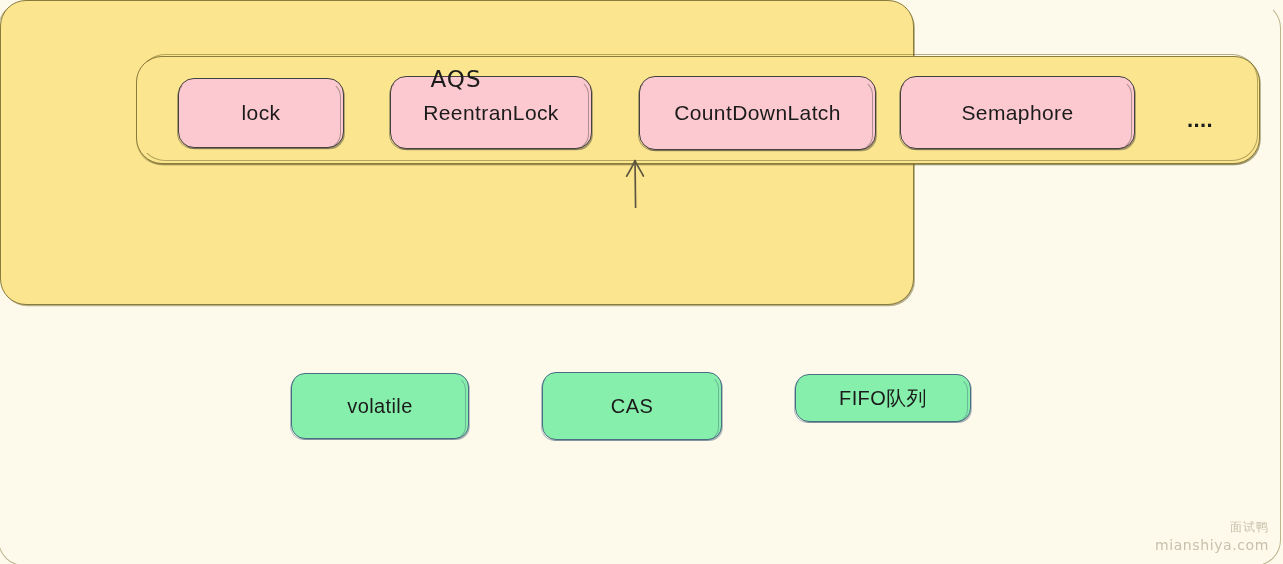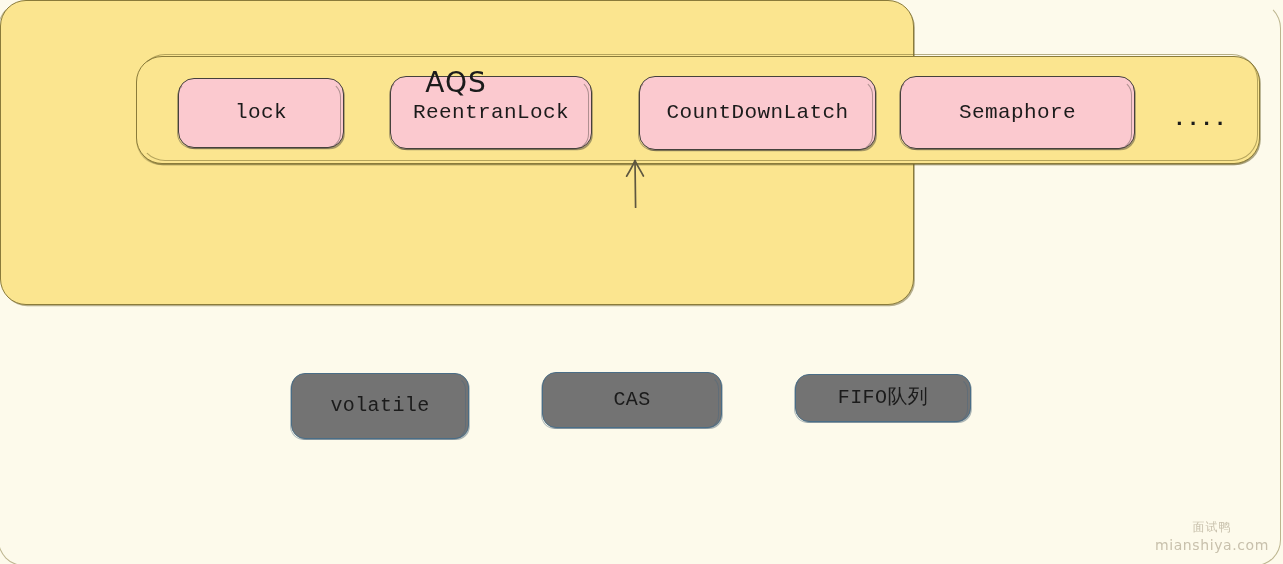--- a/index.html
+++ b/index.html
@@ -29,21 +29,21 @@
     box-sizing: border-box;
     display: flex;
     align-items: center;
     justify-content: center;
     text-align: center;
   }
   .node-label {
     position: relative;
     z-index: 3;
     color: #1b1b1b;
-    font-family: Liberation Mono, monospace;
+    font-family: Liberation Sans, sans-serif;
     letter-spacing: 0.4px;
     line-height: 1.1;
     white-space: nowrap;
   }
 
   
   #top-bar {
     left: 136px;
     top: 56px;
     width: 1124px;
@@ -128,49 +128,49 @@
     border: 1.1px solid rgba(125,112,50,0.5);
     border-top-color: transparent;
     pointer-events: none;
   }
   #aqs-title {
     position: absolute;
     left: 0;
     top: 66px;
     width: 912px;
     text-align: center;
-    font-size: 28px;
+    font-size: 23px;
     color: #1b1b1b;
     letter-spacing: 1px;
     font-family: "DejaVu Sans", sans-serif;
   }
 
   
   .blue-node {
     border-radius: 14px;
-    background: #737373;
+    background: #86efac;
     border: 1.7px solid #4a6d86;
     box-shadow: 1.4px 1.6px 0 -0.6px rgba(60,85,105,0.42);
     font-size: 20px;
   }
   .blue-node::after {
     content: "";
     position: absolute;
     left: -2.5px;
     top: 2px;
     right: 2px;
     bottom: -2px;
     border-radius: 14px;
     border: 1.2px solid rgba(70,100,125,0.40);
     border-top-color: transparent;
     pointer-events: none;
   }
 
   #node-volatile { left: 291px; top: 373px; width: 178px; height: 66px; }
-  #node-cas      { left: 542px; top: 372px; width: 180px; height: 56px; }
+  #node-cas      { left: 542px; top: 372px; width: 180px; height: 68px; }
   #node-fifo     { left: 795px; top: 374px; width: 176px; height: 48px; }
 
   
   #arrow-aqs-to-top {
     position: absolute;
     left: 618px;
     top: 158px;
     width: 36px;
     height: 50px;
   }
@@ -179,21 +179,21 @@
   #watermark {
     position: absolute;
     right: 14px;
     bottom: 10px;
     text-align: right;
     color: #c8c0ac;
     font-family: "DejaVu Sans", sans-serif;
     line-height: 1.3;
     user-select: none;
   }
-  #watermark-cn  { font-size: 12px; letter-spacing: 1px; text-align: center; }
+  #watermark-cn  { font-size: 12px; letter-spacing: 1px; }
   #watermark-url { font-size: 14px; letter-spacing: 0.6px; }
 </style>
 </head>
 <body>
 
 <div id="canvas">
 
   <div class="node" id="top-bar"></div>
 
   <div class="node pink-node" id="node-lock">

